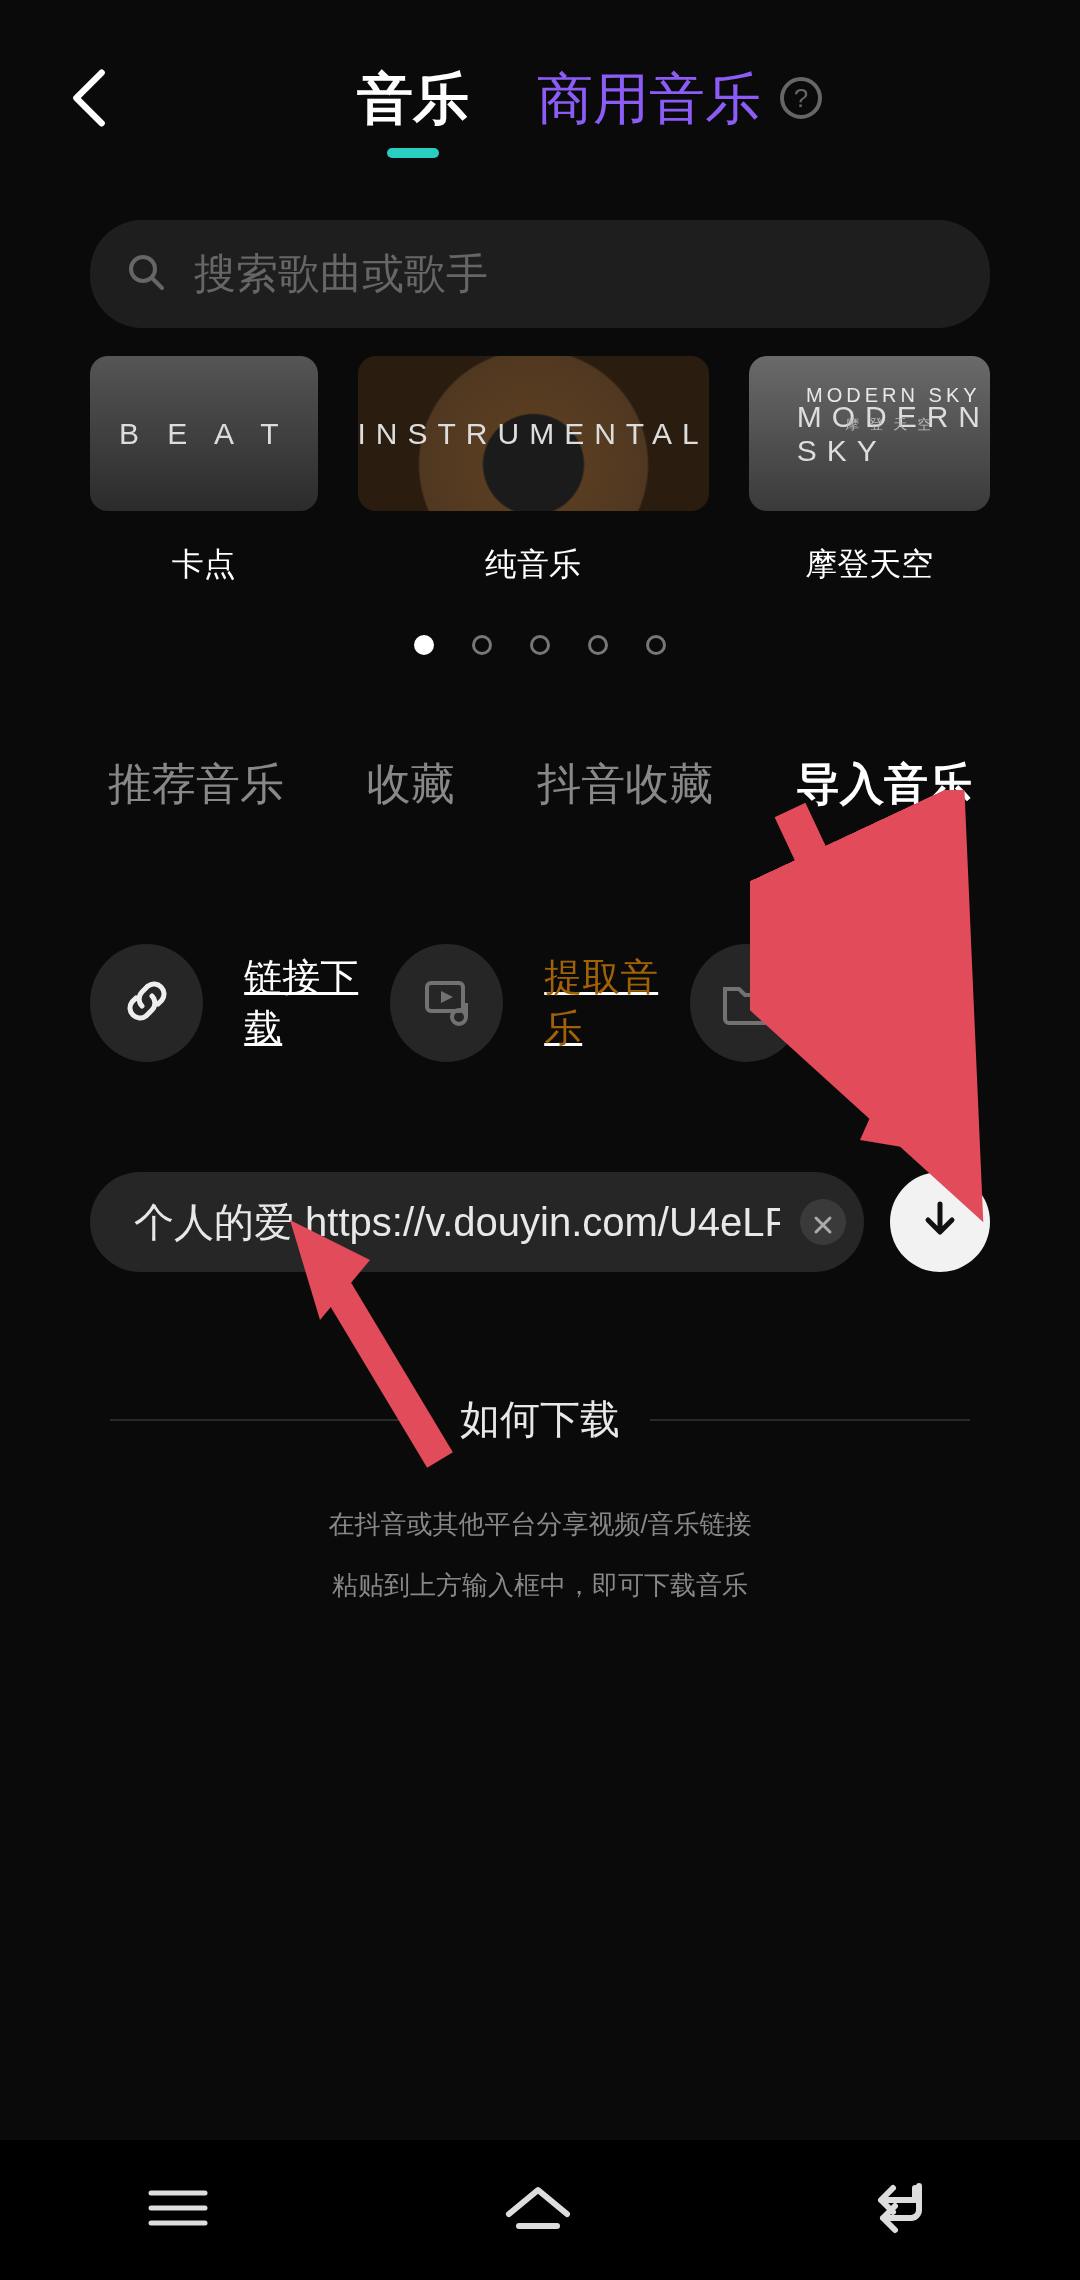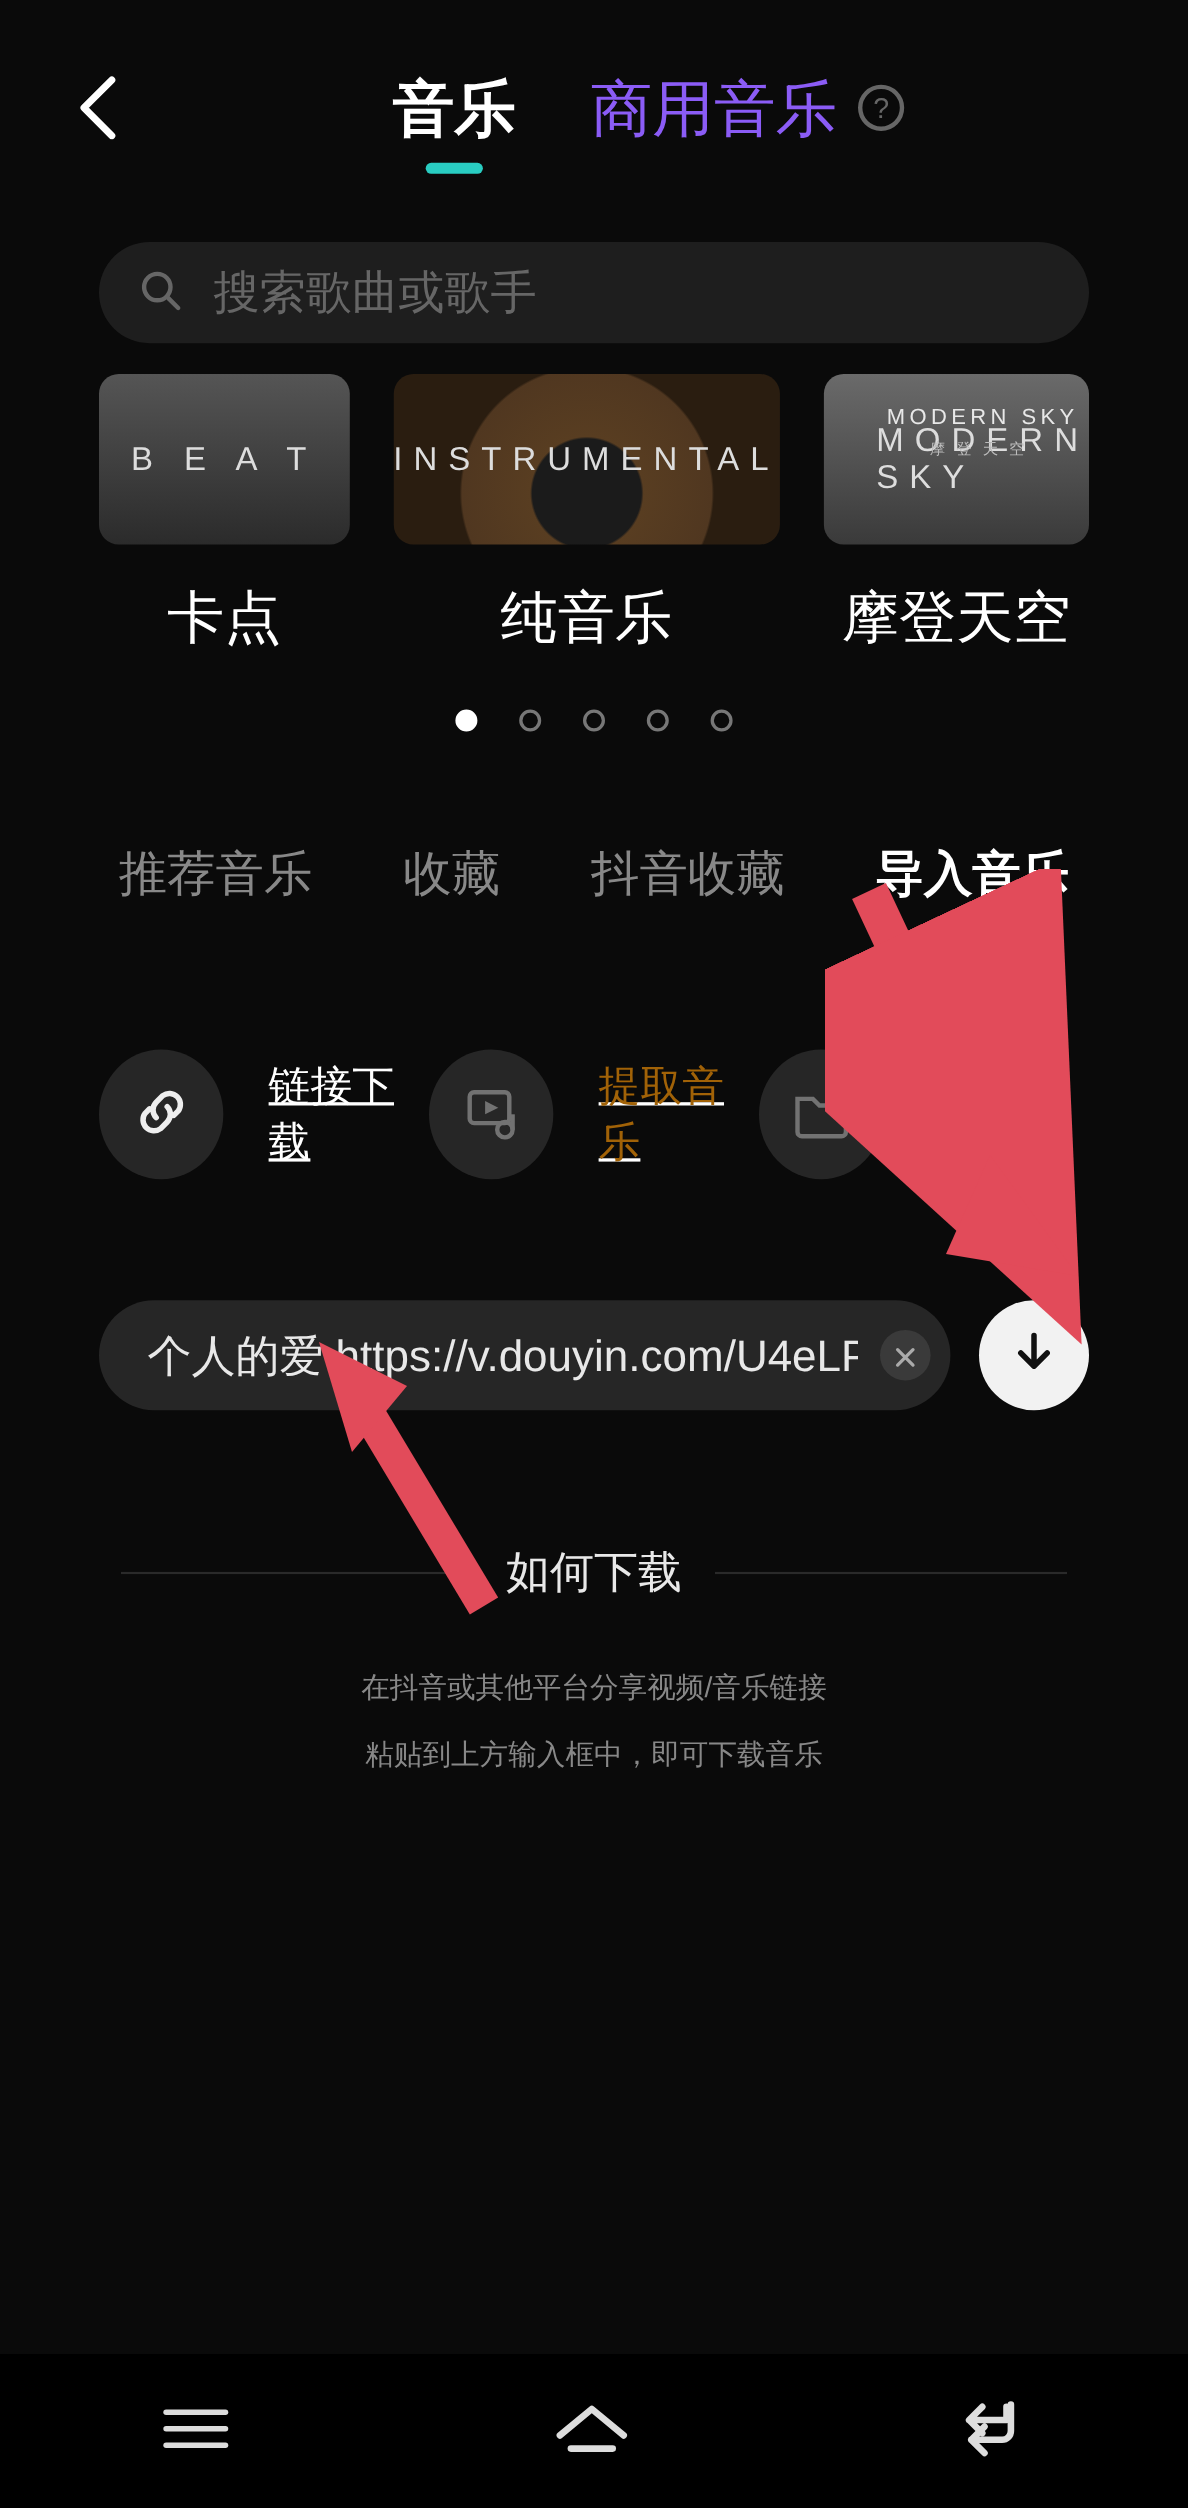--- a/index.html
+++ b/index.html
@@ -13,33 +13,33 @@
   .tab-top { font-size: 56px; color: #8b5cf6; position: relative; }
   .tab-top.active { color: #fff; font-weight: 600; }
   .tab-top.active::after {
     content:""; position:absolute; left:50%; transform:translateX(-50%);
     bottom:-20px; width:52px; height:10px; background:#29cdc2; border-radius:6px;
   }
   .help-wrap { display: flex; align-items: center; gap:18px; }
 
   
   .search-bar {
-    margin: 20px 90px 0; height: 92px; background:#1e1e1e; border-radius:52px;
+    margin: 20px 90px 0; height: 108px; background:#1e1e1e; border-radius:52px;
     display:flex; align-items:center; padding:0 36px; gap:28px;
   }
   .search-ph { font-size:42px; color:#666; }
 
   
   .cats { display:flex; gap:40px; padding: 28px 90px 0; }
   .cat { flex:1; display:flex; flex-direction:column; align-items:center; }
   .cat-thumb {
     width:100%; height:155px; border-radius:18px; background:#333; overflow:hidden;
     display:flex; align-items:center; justify-content:center; font-size:30px; letter-spacing:10px; color:#ddd;
   }
-  .cat-label { margin-top:32px; font-size:52px; color:#fff; }
+  .cat-label { margin-top:32px; font-size:32px; color:#fff; }
 
   .thumb1 { background: linear-gradient(180deg,#555 0%, #2b2b2b 100%); }
   .thumb2 { background: radial-gradient(circle at 50% 70%, #1b1b1b 24%, #583d21 25%, #503720 55%, #2a1d10 56%); }
   .thumb3 { background: linear-gradient(180deg,#6a6a6a 0%, #3a3a3a 100%); position:relative;padding-left:48px; }
   .thumb3 .tag { position:absolute; top:28px; color:#e8e8e8; font-size:20px; letter-spacing:4px; }
   .thumb3 .tag2{ position:absolute; top:60px; color:#bcbcbc; font-size:14px; }
 
   
   .dots { display:flex; justify-content:center; gap:38px; margin-top:48px; }
   .dot { width:20px; height:20px; border-radius:50%; border:3px solid #777; }

